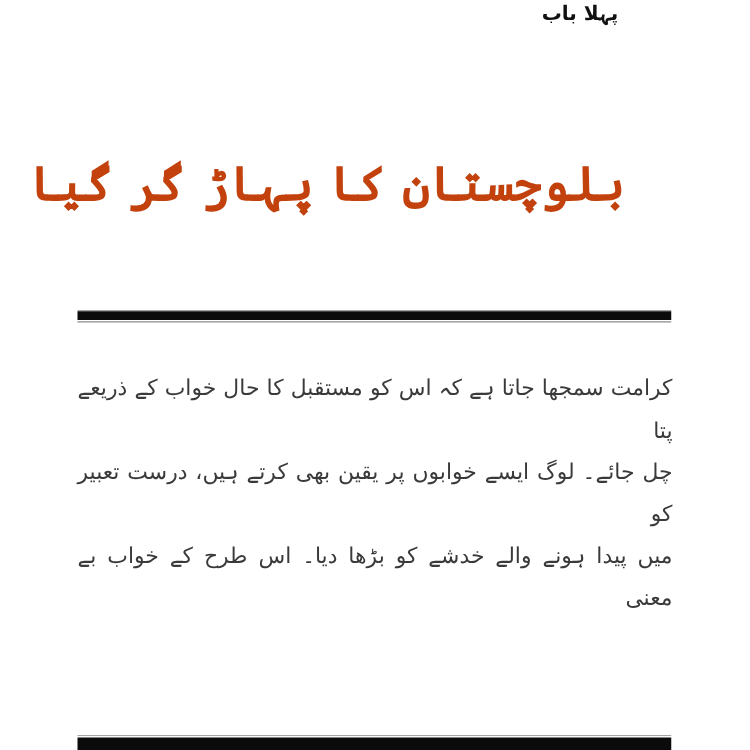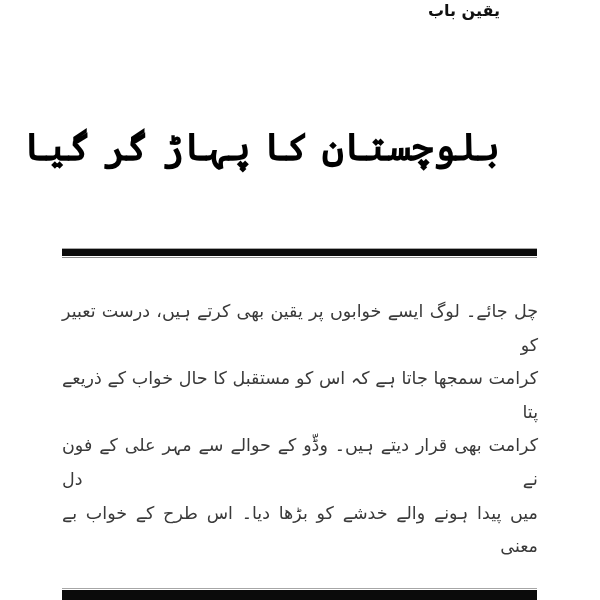--- a/index.html
+++ b/index.html
@@ -25,21 +25,21 @@
   }
   .title {
     position: absolute;
     top: 124px;
     left: 0;
     width: 524px;
     margin: 0;
     text-align: center;
     font-size: 38px;
     font-weight: 700;
-    color: #000000;
+    color: #c2410c;
     direction: rtl;
     font-family: "DejaVu Serif", serif;
   }
   .rule {
     position: absolute;
     left: 62px;
     width: 475px;
   }
   .rule-top { top: 248px; }
   .rule-bottom { top: 588px; }
@@ -62,35 +62,34 @@
     text-align: justify;
     text-align-last: justify;
     text-justify: inter-word;
   }
 </style>
 </head>
 <body>
 
 <div class="page">
 
-  <div class="chapter-label">یقین باب</div>
+  <div class="chapter-label">پہلا باب</div>
 
   <h1 class="title">بلوچستان کا پہاڑ گر گیا</h1>
 
   <div class="rule rule-top">
     <div class="edge"></div>
     <div class="thick"></div>
     <div class="gap"></div>
     <div class="thin"></div>
   </div>
 
   <div class="body-text">
+    <div class="bline">کرامت سمجھا جاتا ہے کہ اس کو مستقبل کا حال خواب کے ذریعے پتا</div>
     <div class="bline">چل جائے۔ لوگ ایسے خوابوں پر یقین بھی کرتے ہیں، درست تعبیر کو</div>
-    <div class="bline">کرامت سمجھا جاتا ہے کہ اس کو مستقبل کا حال خواب کے ذریعے پتا</div>
-    <div class="bline">کرامت بھی قرار دیتے ہیں۔ وڈّو کے حوالے سے مہر علی کے فون نے دل</div>
     <div class="bline">میں پیدا ہونے والے خدشے کو بڑھا دیا۔ اس طرح کے خواب بے معنی</div>
 
   </div>
 
   <div class="rule rule-bottom">
     <div class="edge"></div>
     <div class="gap"></div>
     <div class="thick-tall"></div>
   </div>
 

